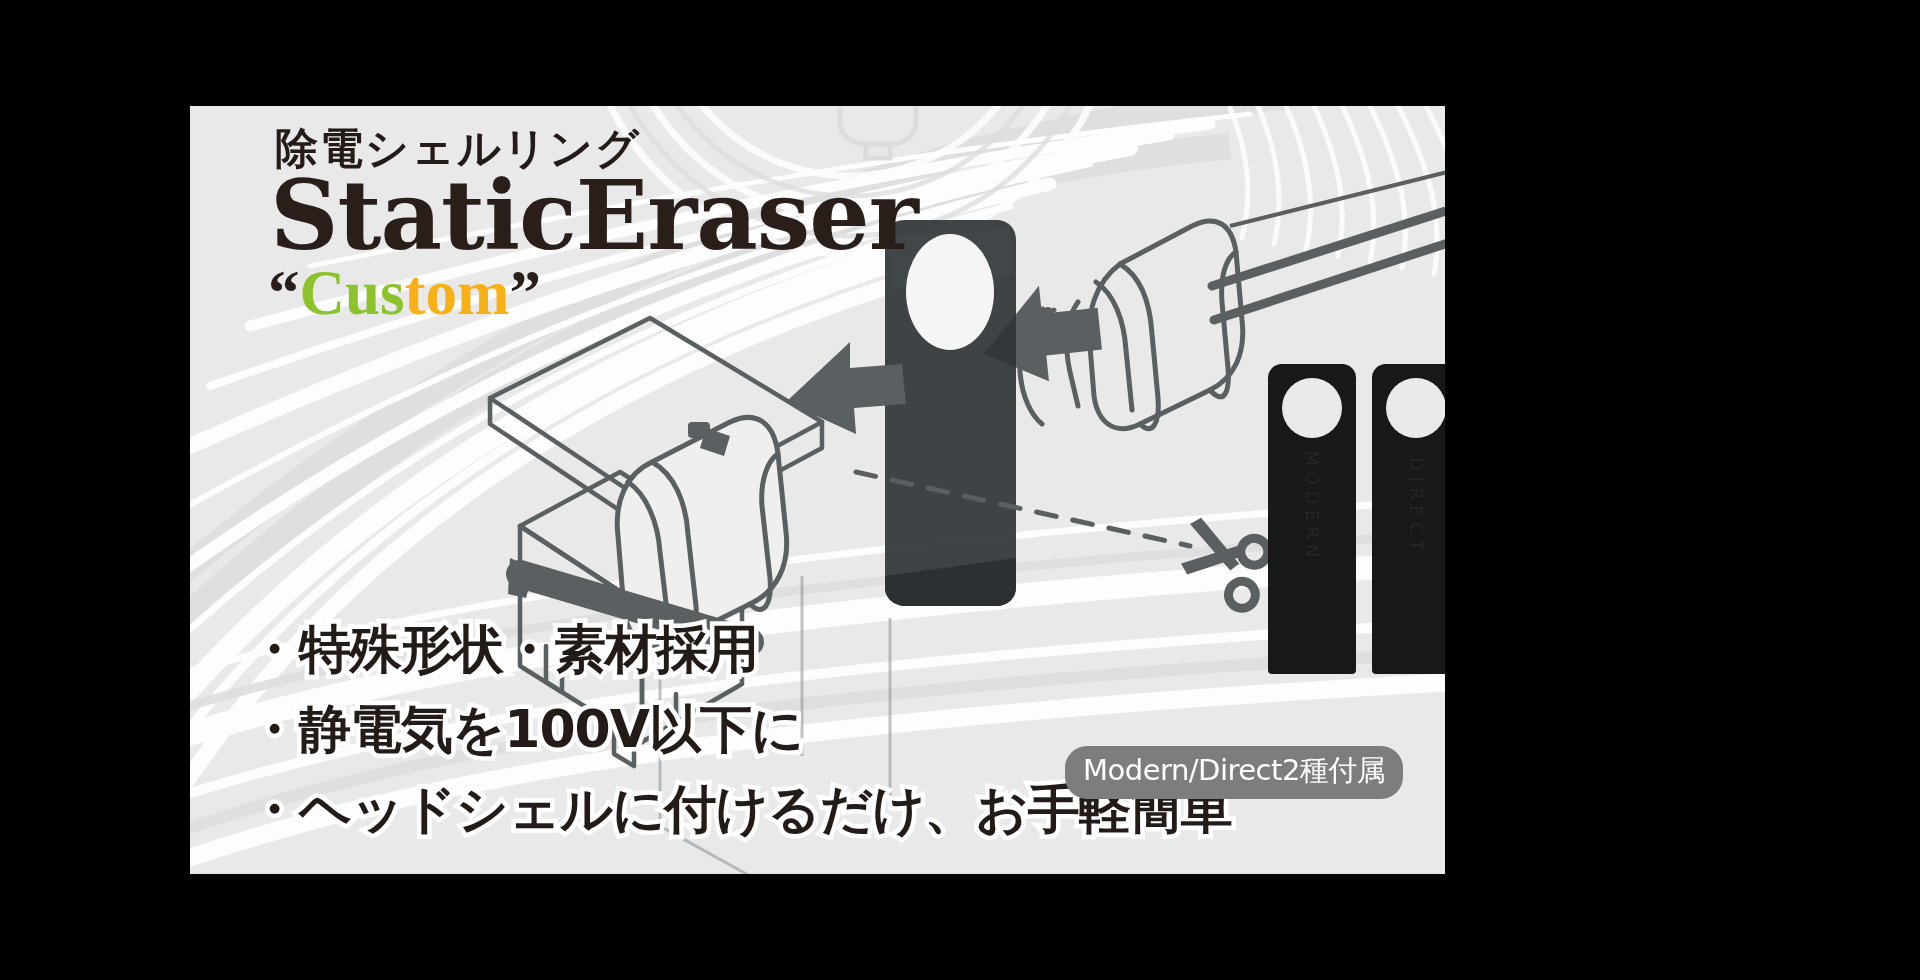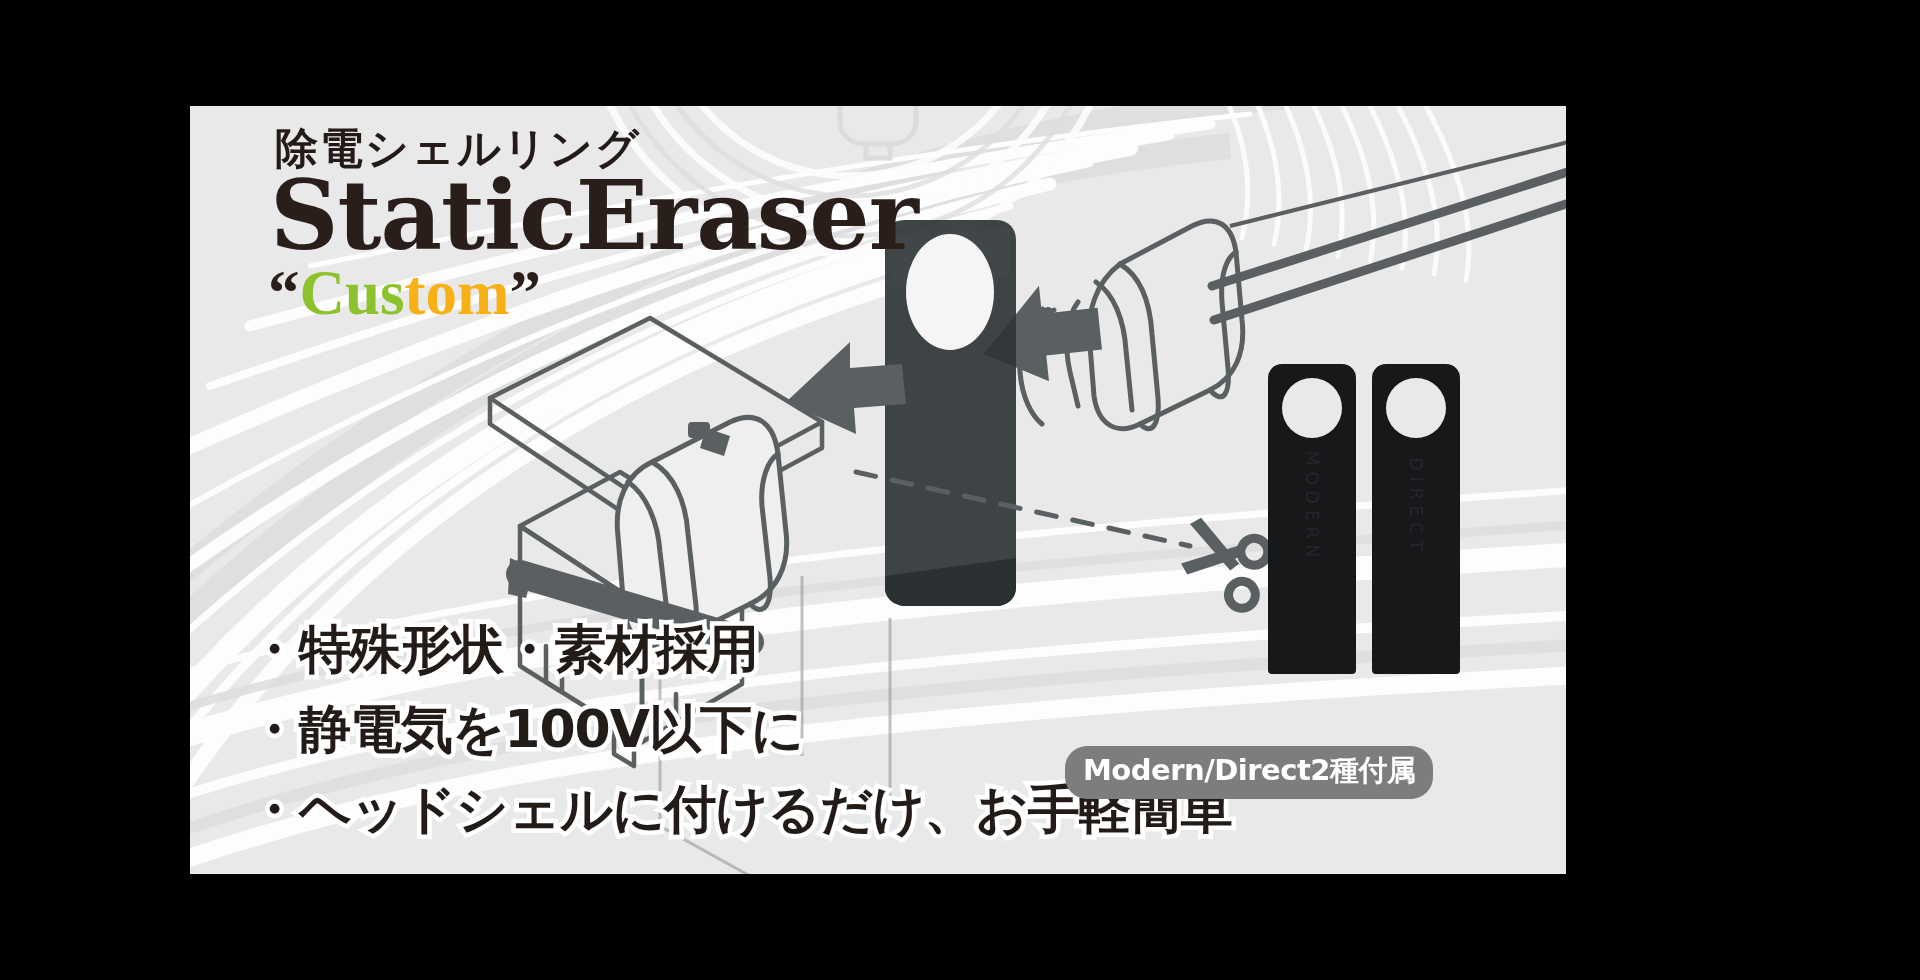--- a/index.html
+++ b/index.html
@@ -2,21 +2,21 @@
 <html><head>
 <meta charset="utf-8">
 <style>
   html,body{margin:0;padding:0;background:#000;}
   body{width:1920px;height:980px;overflow:hidden;font-family:"Liberation Sans",sans-serif;}
 
   #stage{position:relative;width:1920px;height:980px;background:#000;}
 
   
   #panel{
-    position:absolute;left:190px;top:106px;width:1376px;height:768px;
+    position:absolute;left:190px;top:106px;width:1255px;height:768px;
     background:#e9e9e9;overflow:hidden;
   }
 
   .fanwrap{position:absolute;left:0;top:0;width:1540px;height:768px;}
 
   
   #jp-sub{
     position:absolute;left:85px;top:14px;
     font-family:"DejaVu Sans","Liberation Sans",sans-serif;
     font-weight:700;font-size:43px;letter-spacing:2px;color:#241a17;
@@ -47,21 +47,21 @@
     font-weight:700;font-size:52px;letter-spacing:-1px;line-height:1.2;margin-top:32px;
   }
   .bline .stroke{color:#fff;-webkit-text-stroke:9px #fff;}
   .bline .fill{color:#231b18;}
 
   
   #badge{
     position:absolute;left:875px;top:640px;
     background:#7d7d7d;border-radius:22px;padding:5px 18px 8px 18px;
     color:#fff;font-family:"DejaVu Sans","Liberation Sans",sans-serif;
-    font-weight:700;font-size:29px;letter-spacing:-.5px;white-space:nowrap;
+    font-weight:400;font-size:29px;letter-spacing:-.5px;white-space:nowrap;
   }
 
   
   .blacktag{
     position:absolute;background:#17181a;border-radius:14px 14px 4px 4px;
   }
   .blacktag .hole{
     position:absolute;left:50%;transform:translateX(-50%);
     top:14px;width:60px;height:60px;border-radius:50%;background:#e9e9e9;
   }

